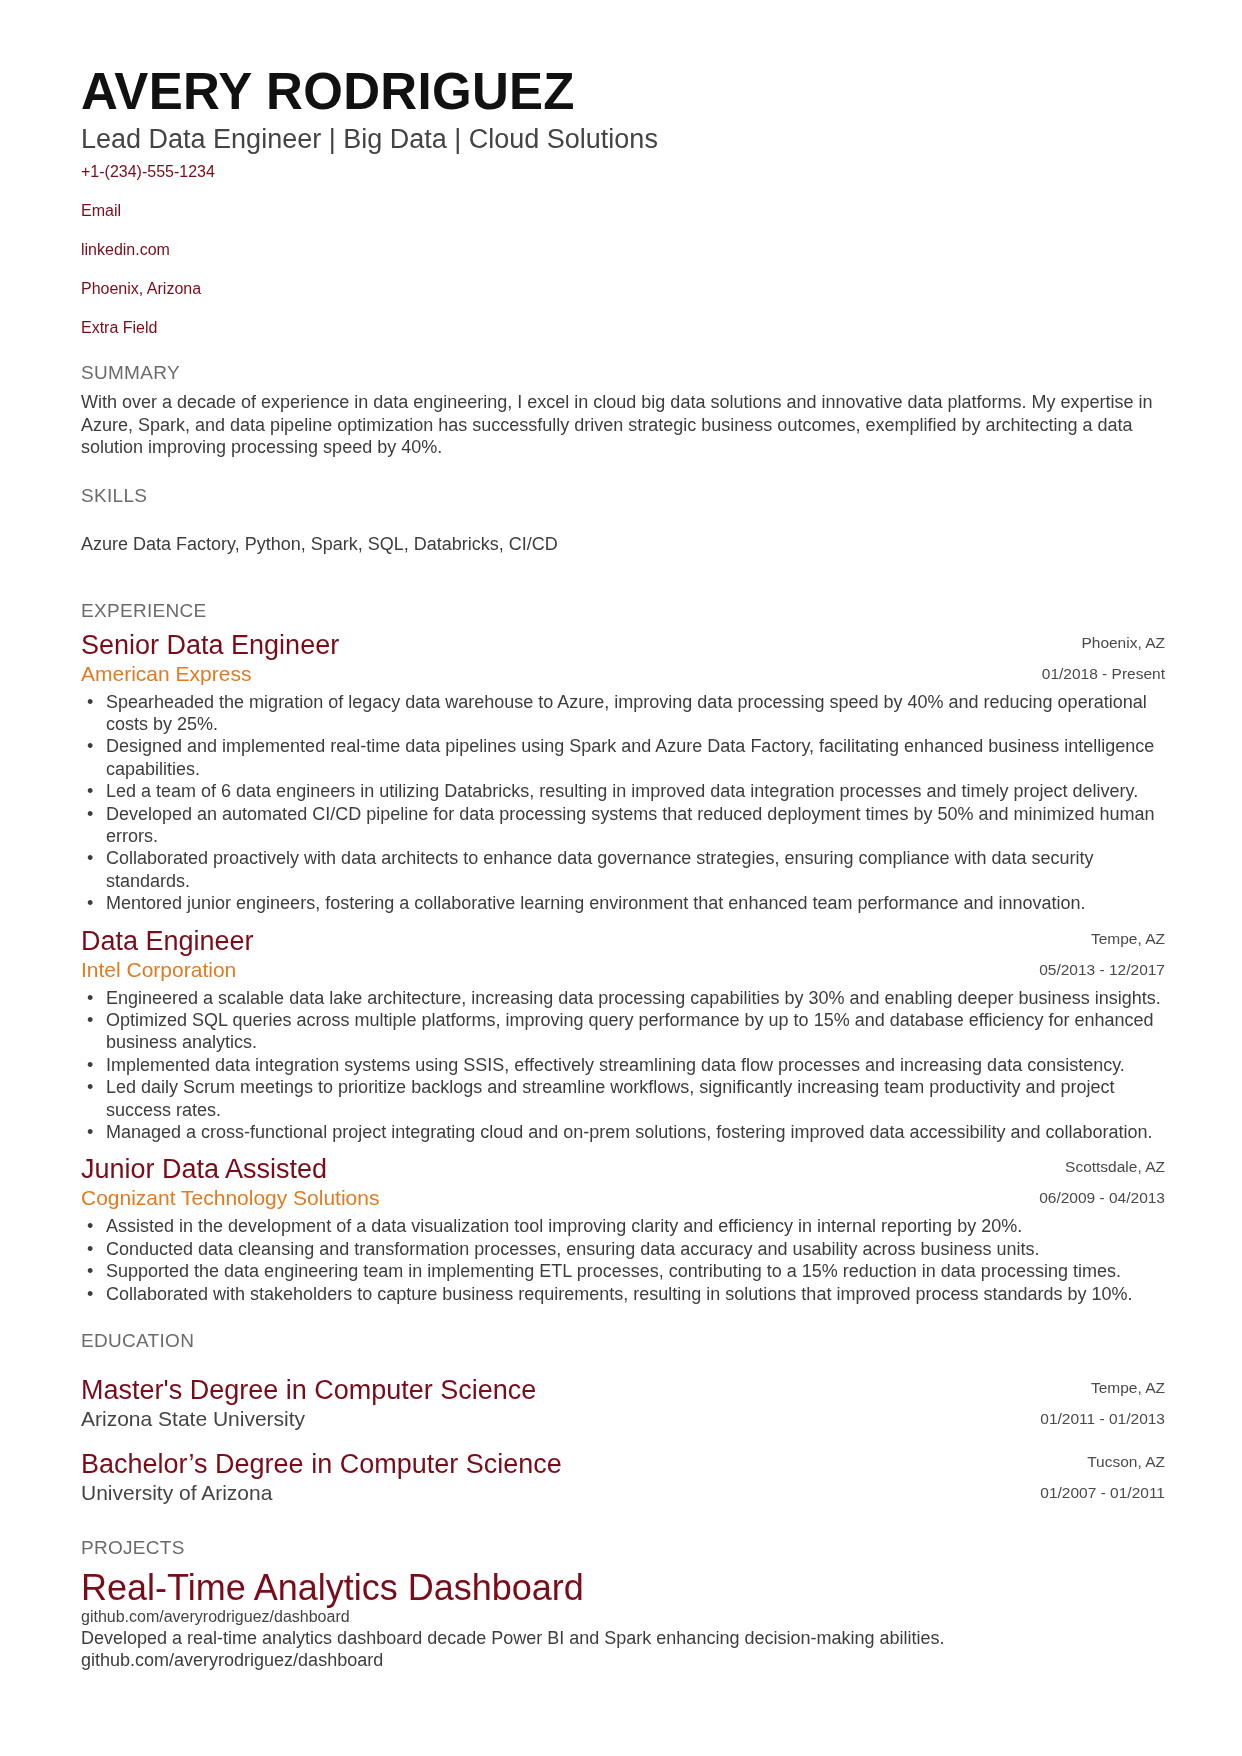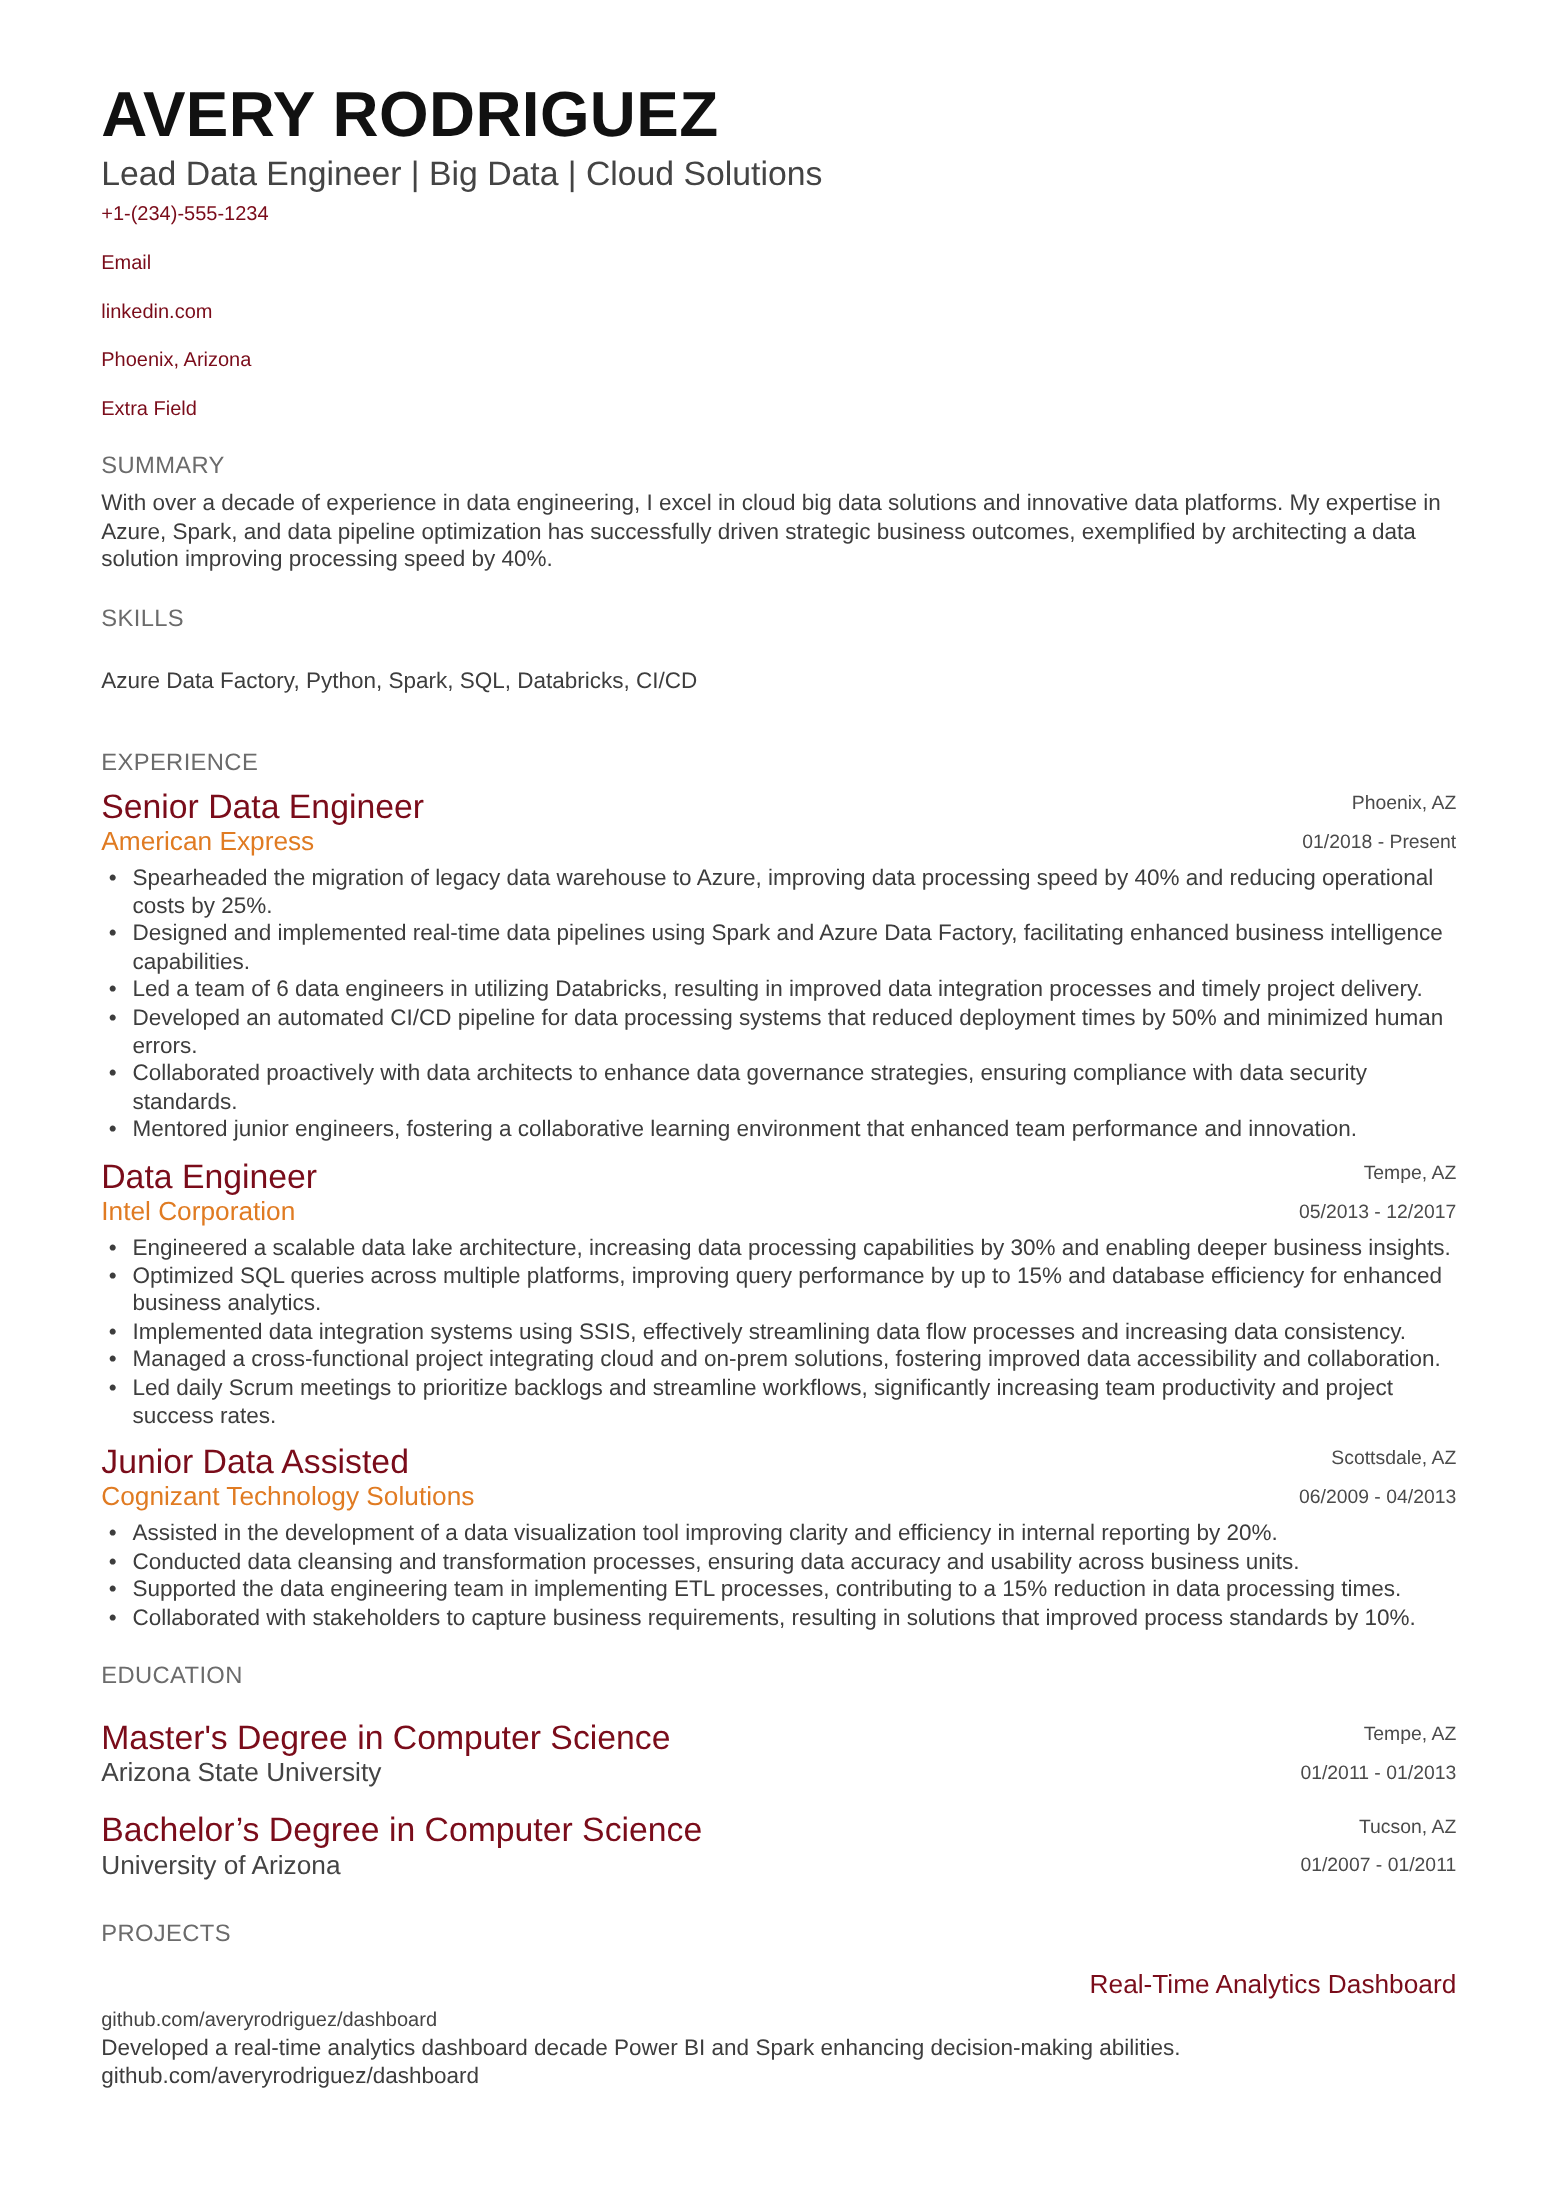--- a/index.html
+++ b/index.html
@@ -29,21 +29,21 @@
   ul.bullets li::before { content: "\2022"; position: absolute; left: 6px; top: 0; color: #3d3d3d; }
   .exp-list .entry { margin-top: 8px; }
   .exp-list .entry:first-child { margin-top: 6px; }
   .exp-list .entry + .entry { margin-top: 10px; }
   .education-section { margin-top: 24px; }
   .edu-entry { margin-top: 21px; }
   .edu-entry + .edu-entry { margin-top: 16px; }
   .degree { font-size: 27px; color: #7a0c1a; line-height: 32px; }
   .school { font-size: 21px; color: #444444; line-height: 26px; }
   .projects-section { margin-top: 30px; }
-  .project-title { font-size: 21px; color: #7a0c1a; line-height: 32px; margin-top: 12px; text-align: right; }
+  .project-title { font-size: 36px; color: #7a0c1a; line-height: 32px; margin-top: 12px; }
   .project-link { font-size: 16px; color: #444444; line-height: 21px; margin-top: 2px; }
   .project-desc { font-size: 18px; color: #3d3d3d; line-height: 22px; }
   .project-link2 { font-size: 18px; color: #3d3d3d; line-height: 22px; }
 </style>
 </head>
 <body>
 
 <div class="page">
 
   <div>
@@ -101,22 +101,22 @@
           </div>
           <div class="entry-right">
             <div class="loc">Tempe, AZ</div>
             <div class="dates">05/2013 - 12/2017</div>
           </div>
         </div>
         <ul class="bullets">
           <li>Engineered a scalable data lake architecture, increasing data processing capabilities by 30% and enabling deeper business insights.</li>
           <li>Optimized SQL queries across multiple platforms, improving query performance by up to 15% and database efficiency for enhanced business analytics.</li>
           <li>Implemented data integration systems using SSIS, effectively streamlining data flow processes and increasing data consistency.</li>
+          <li>Led daily Scrum meetings to prioritize backlogs and streamline workflows, significantly increasing team productivity and project success rates.</li>
           <li>Managed a cross-functional project integrating cloud and on-prem solutions, fostering improved data accessibility and collaboration.</li>
-          <li>Led daily Scrum meetings to prioritize backlogs and streamline workflows, significantly increasing team productivity and project success rates.</li>
         </ul>
       </div>
 
       <div class="entry">
         <div class="entry-head">
           <div class="entry-left">
             <div class="job-title">Junior Data Assisted</div>
             <div class="company">Cognizant Technology Solutions</div>
           </div>
           <div class="entry-right">

